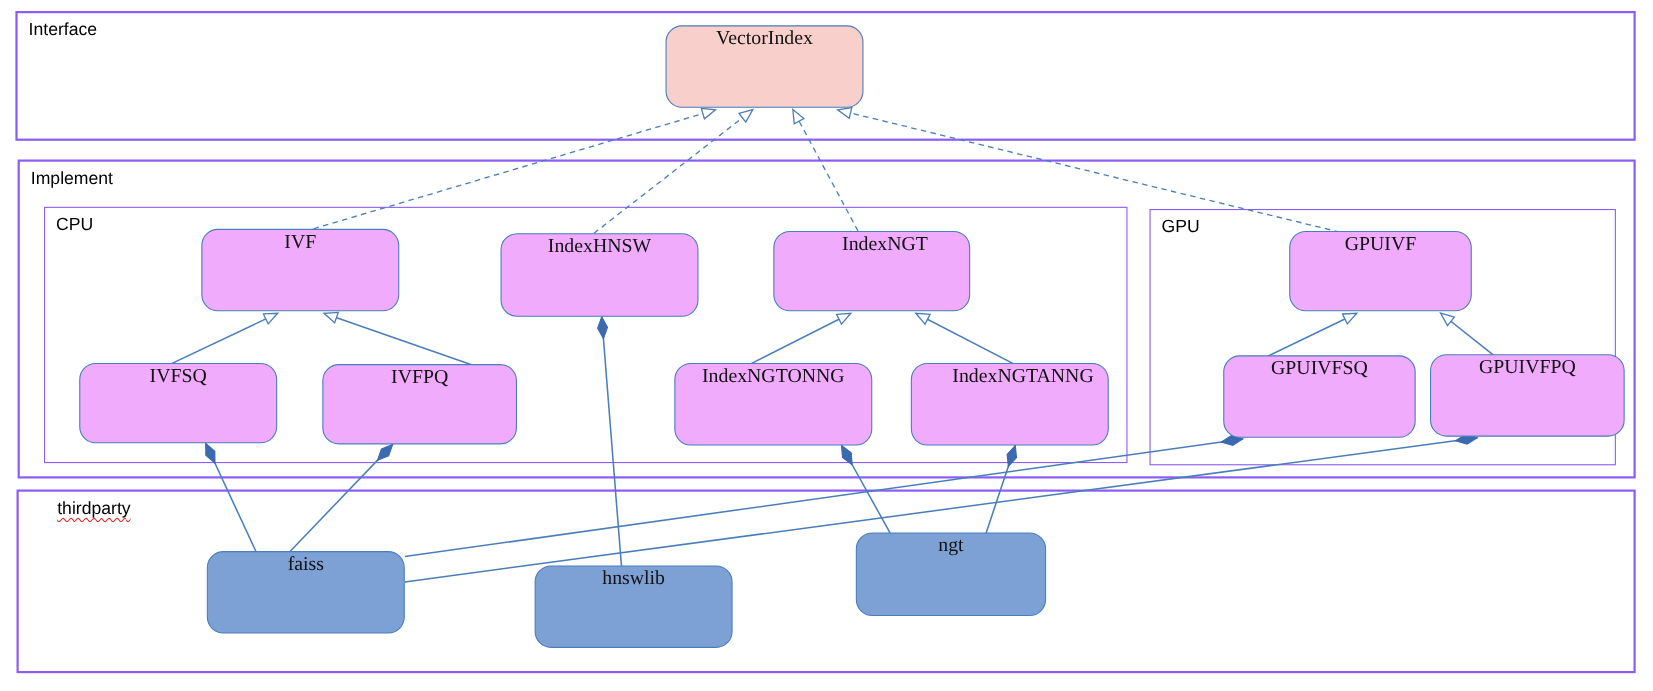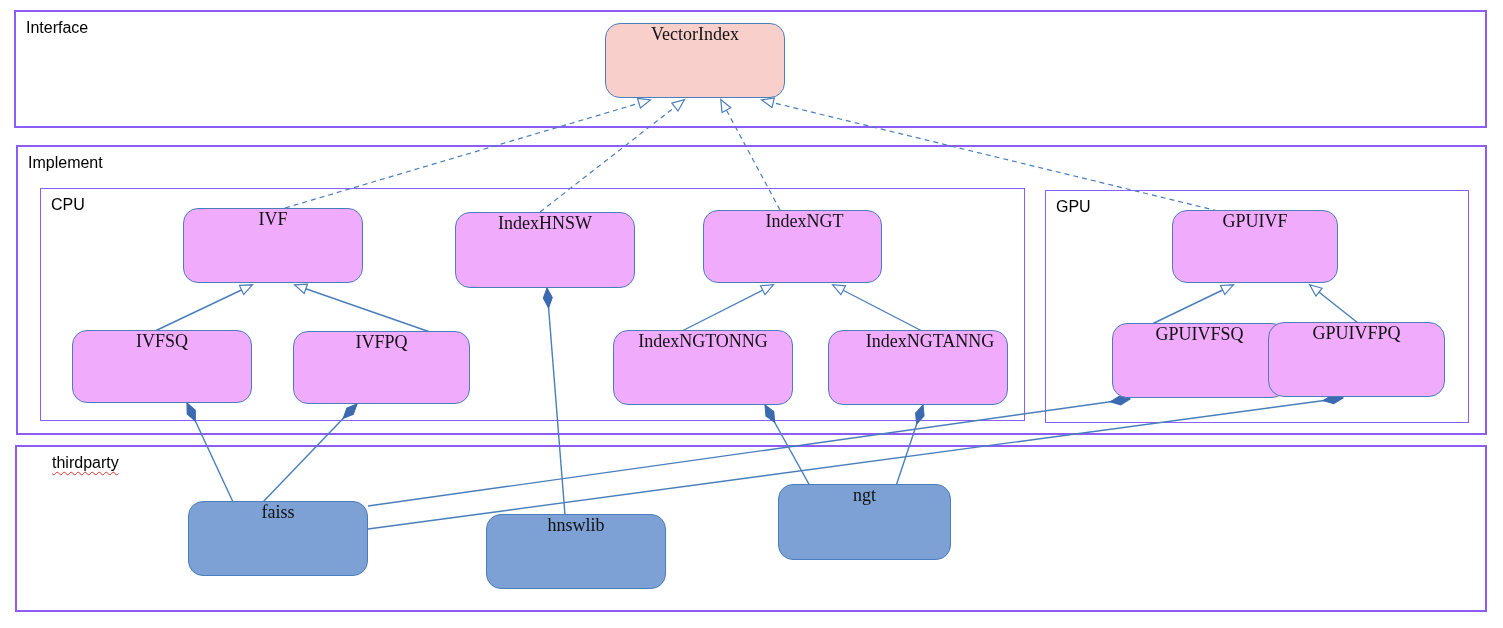--- a/index.html
+++ b/index.html
@@ -101,21 +101,21 @@
   <div class="node green" style="left:828px;top:330px;width:180px;height:75px;padding-left:24px;">
     <span>IndexNGTANNG</span>
   </div>
 
   <div class="node green" style="left:1172px;top:210px;width:166px;height:73px;">
     <span>GPUIVF</span>
   </div>
   <div class="node green" style="left:1065px;top:323px;width:175px;height:75px;margin-left:47px;">
     <span>GPUIVFSQ</span>
   </div>
-  <div class="node green" style="left:1268px;top:322px;width:177px;height:75px;border-radius:16px;">
+  <div class="node green" style="left:1300px;top:322px;width:177px;height:75px;">
     <span>GPUIVFPQ</span>
   </div>
 
   <div class="node blue" style="left:188px;top:501px;width:180px;height:75px;border-radius:15px;">
     <span>faiss</span>
   </div>
   <div class="node blue" style="left:486px;top:514px;width:180px;height:75px;">
     <span>hnswlib</span>
   </div>
   <div class="node blue" style="left:778px;top:484px;width:173px;height:76px;">

